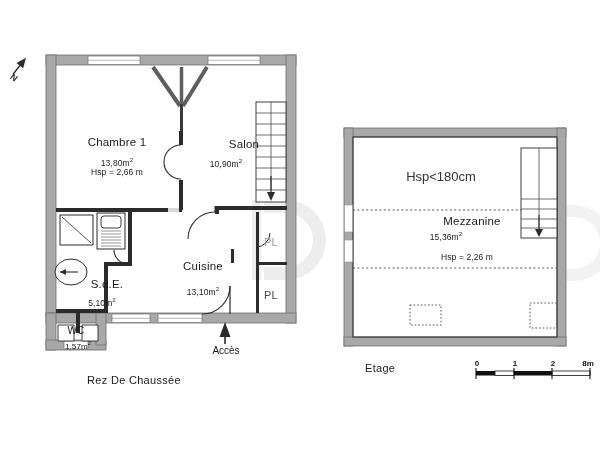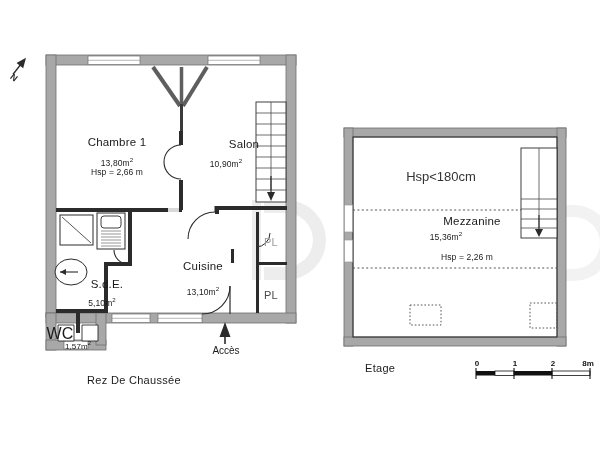--- a/index.html
+++ b/index.html
@@ -296,21 +296,21 @@
 
   <div class="t room-name center" style="left:244px; top:139px;">Salon</div>
   <div class="t room-area center" style="left:226px; top:158px;"><span>10,90m</span><span class="sup">2</span></div>
 
   <div class="t room-name center" style="left:203px; top:261px;text-align:right;">Cuisine</div>
   <div class="t room-area center" style="left:203px; top:286px;"><span>13,10m</span><span class="sup">2</span></div>
 
   <div class="t room-name center" style="left:107px; top:279px;">S.d.E.</div>
   <div class="t room-area center" style="left:102px; top:297px;"><span>5,10m</span><span class="sup">2</span></div>
 
-  <div class="t room-name center" style="left:60px; top:326px; font-size:16px;">WC</div>
+  <div class="t room-name center" style="left:76px; top:326px; font-size:10px;">WC</div>
   <div class="t room-area center" style="left:78px; top:341px; font-size:8px;"><span>1,57m</span><span class="sup">2</span></div>
 
   <div class="t pl-label faded center" style="left:271px; top:237px;">PL</div>
   <div class="t pl-label center" style="left:271px; top:290px;">PL</div>
 
   <div class="t access-label center" style="left:226px; top:346px;">Accès</div>
 
   <div class="t plan-title center" style="left:134px; top:375px;">Rez De Chaussée</div>
 
   <div class="t tiny-label center" style="left:441px; top:170px;">Hsp&lt;180cm</div>

